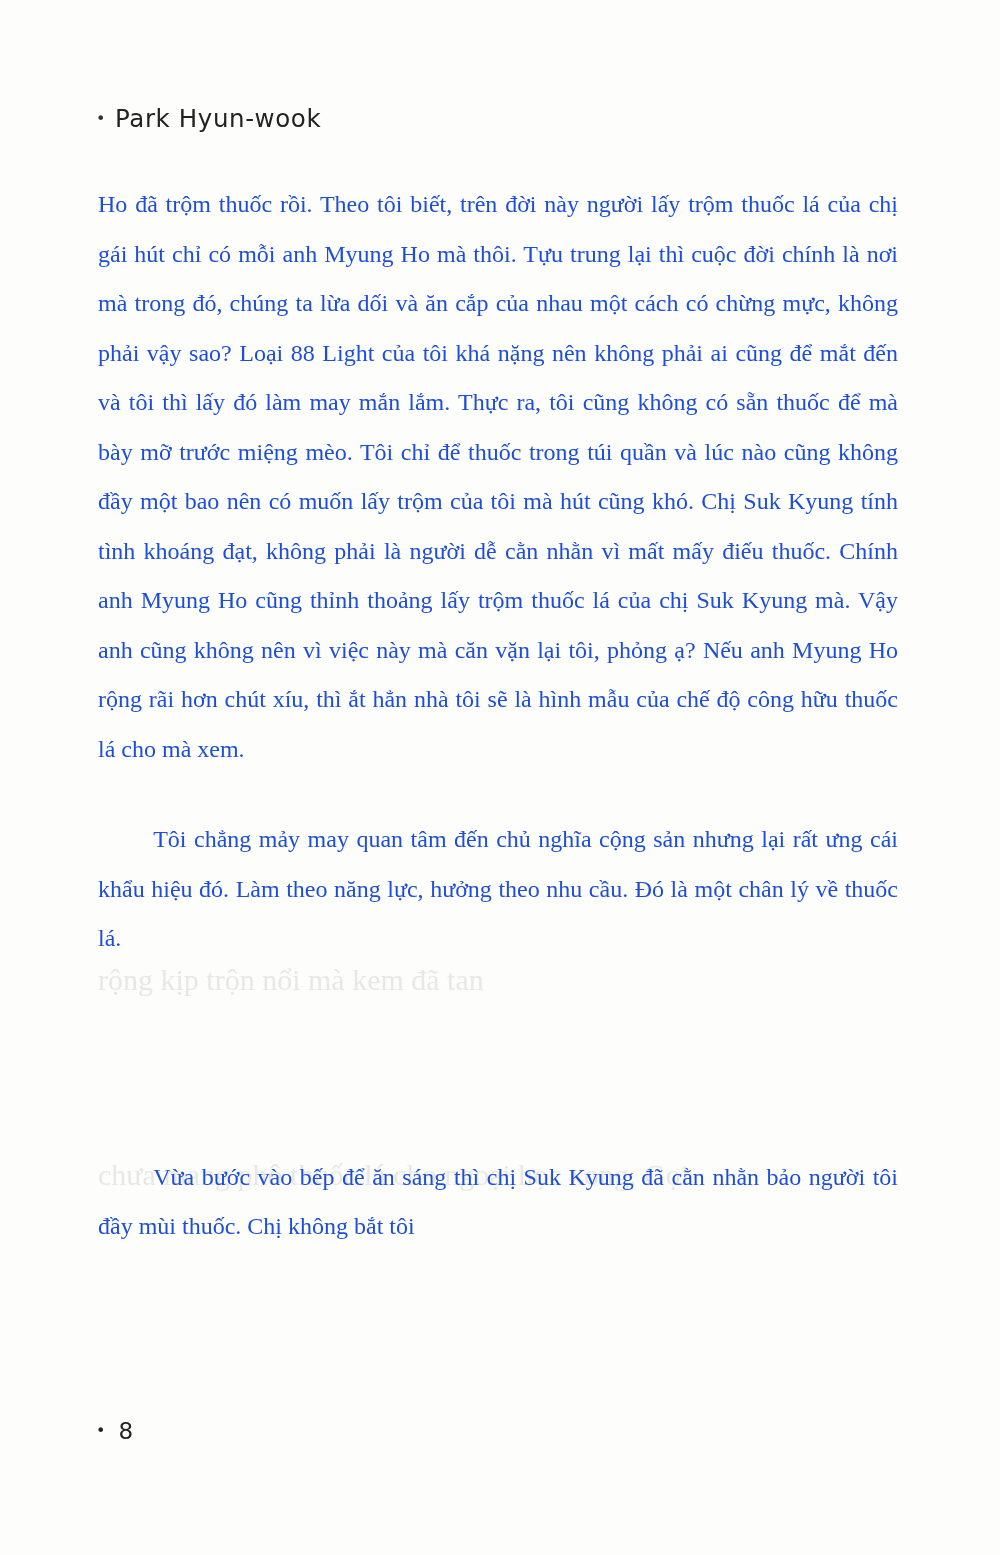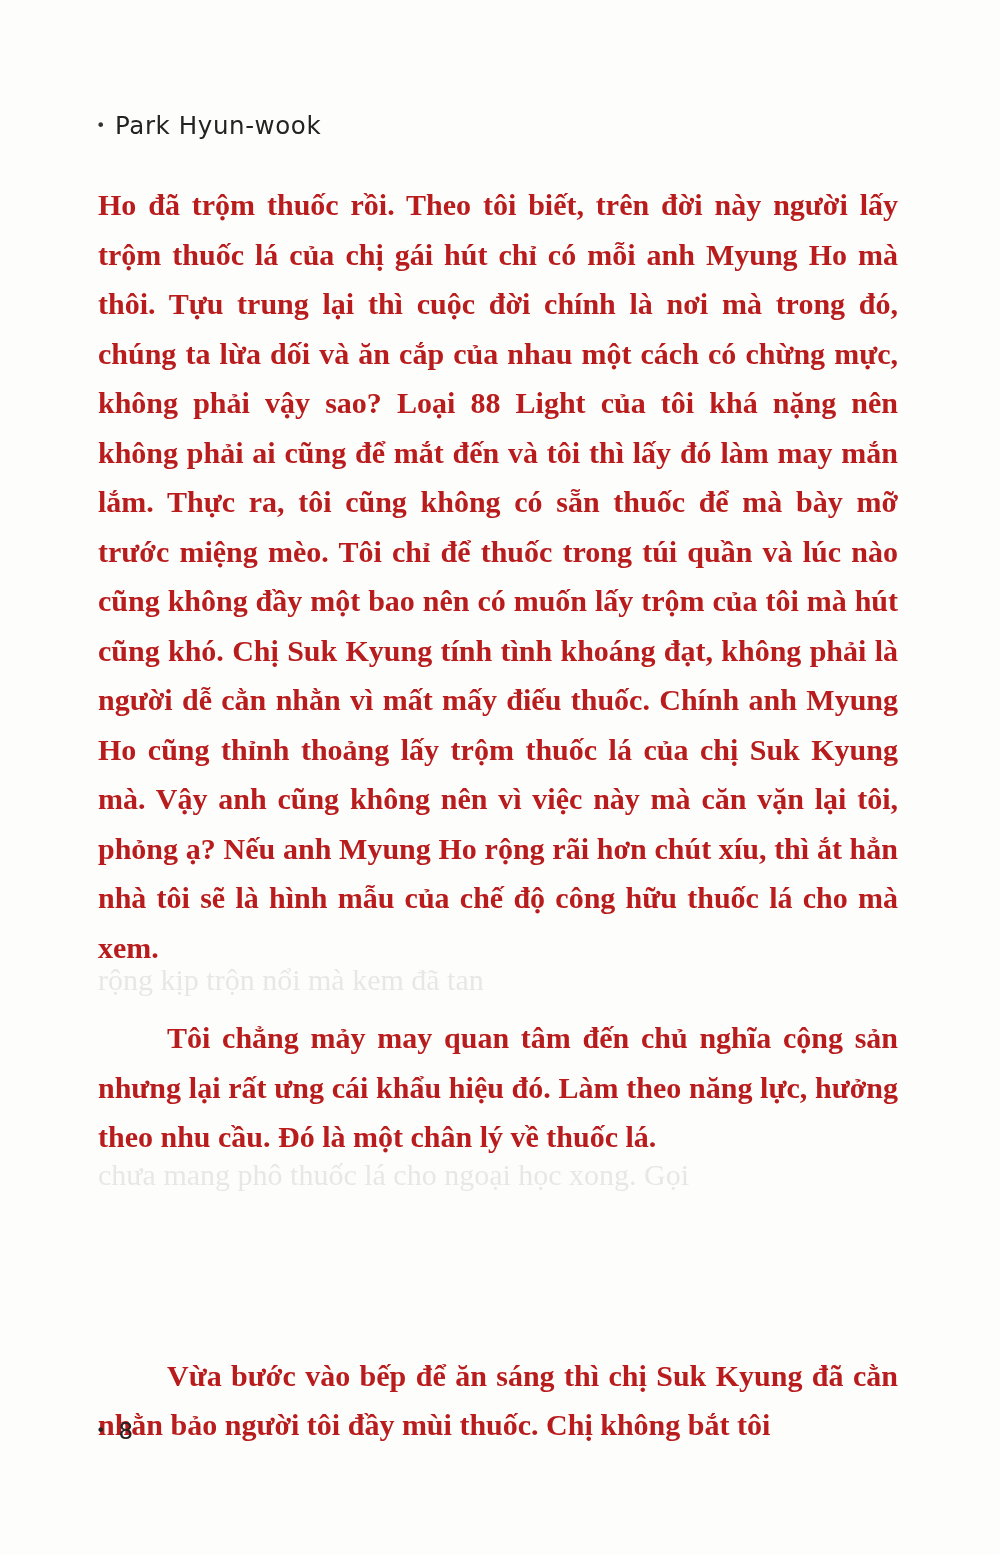--- a/index.html
+++ b/index.html
@@ -23,40 +23,38 @@
   }
   .running-head {
     position: absolute;
     top: 104px;
     left: 96px;
     font-family: "DejaVu Sans", sans-serif;
     font-size: 24.5px;
     letter-spacing: 0.6px;
     color: #232323;
     white-space: nowrap;
-    margin-top: 7px;
   }
   .running-head .bullet {
     display: inline-block;
     font-size: 16px;
     vertical-align: 3px;
     margin-right: 9px;
     color: #333;
   }
   .body-text {
     position: absolute;
     top: 180px;
     left: 98px;
     width: 800px;
-    font-size: 30px;
+    font-size: 24px;
     line-height: 49.5px;
     text-align: justify;
     text-justify: inter-word;
-    color: #b91c1c;
-    font-weight: bold;
+    color: #1d4ed8;
   }
   .body-text p {
     margin: 0;
   }
   .body-text p.indent {
     text-indent: 2.3em;
     margin-top: 41px;
   }
   .gap-large {
     height: 148px;

